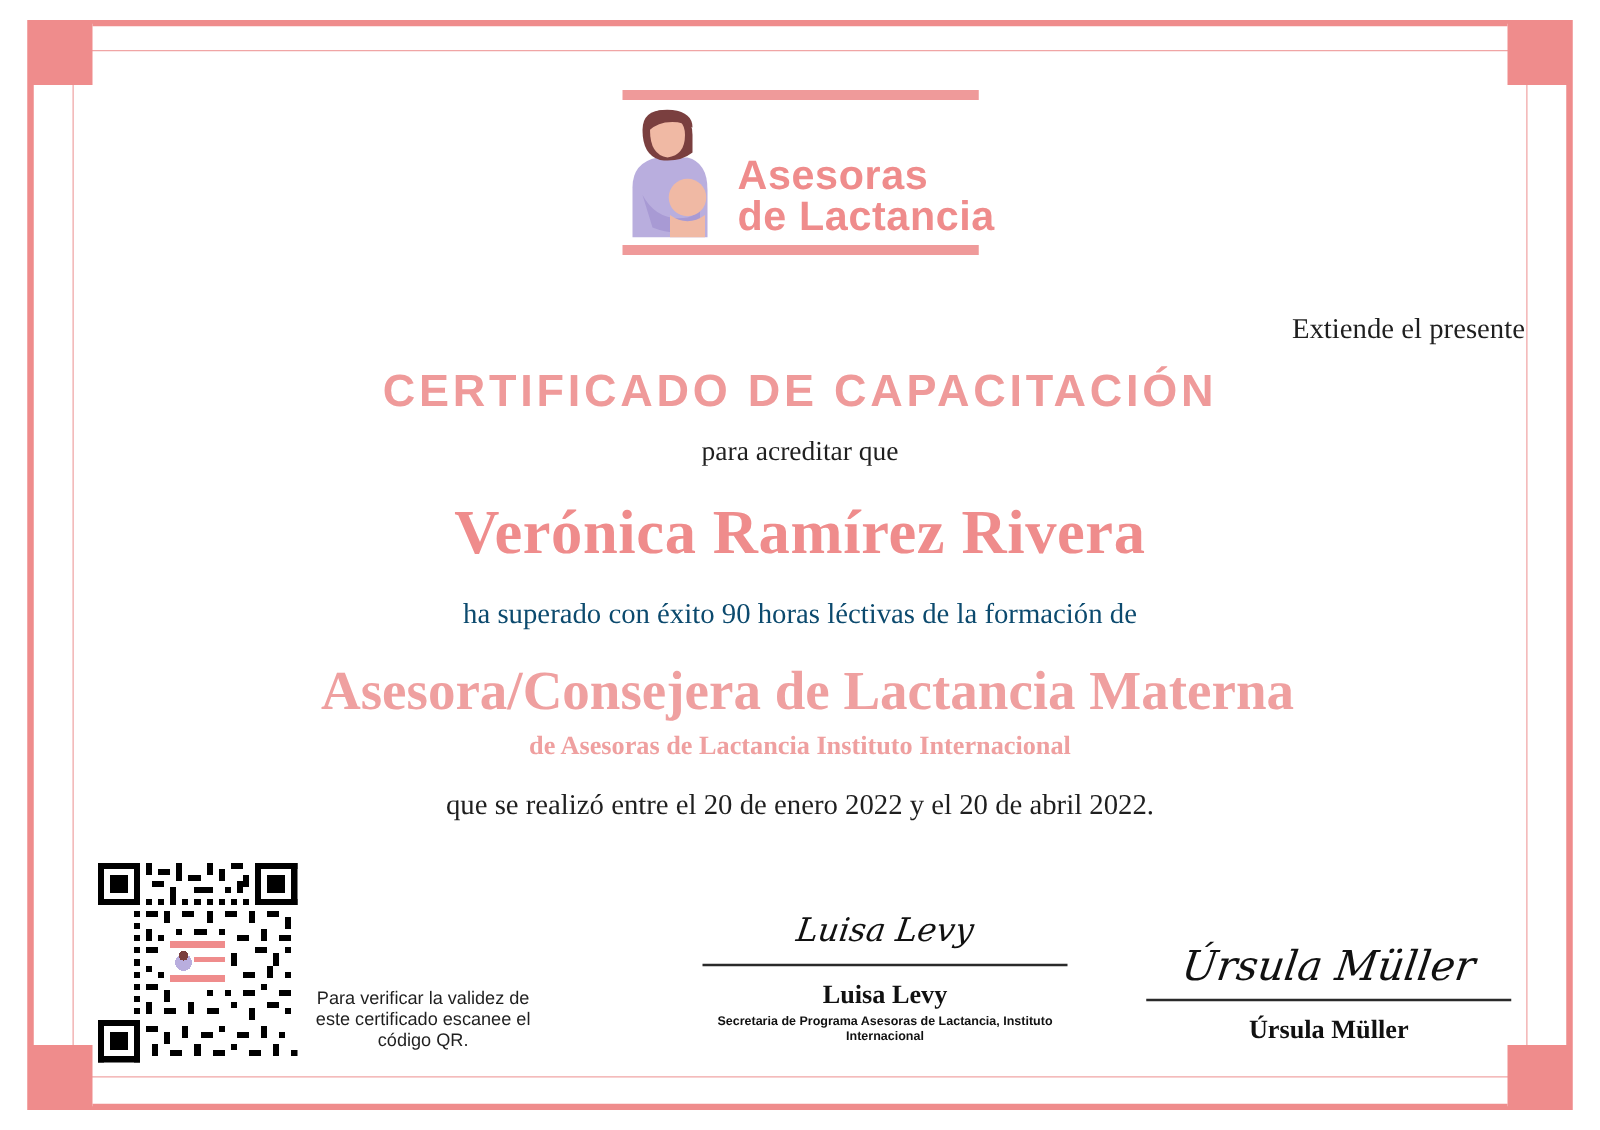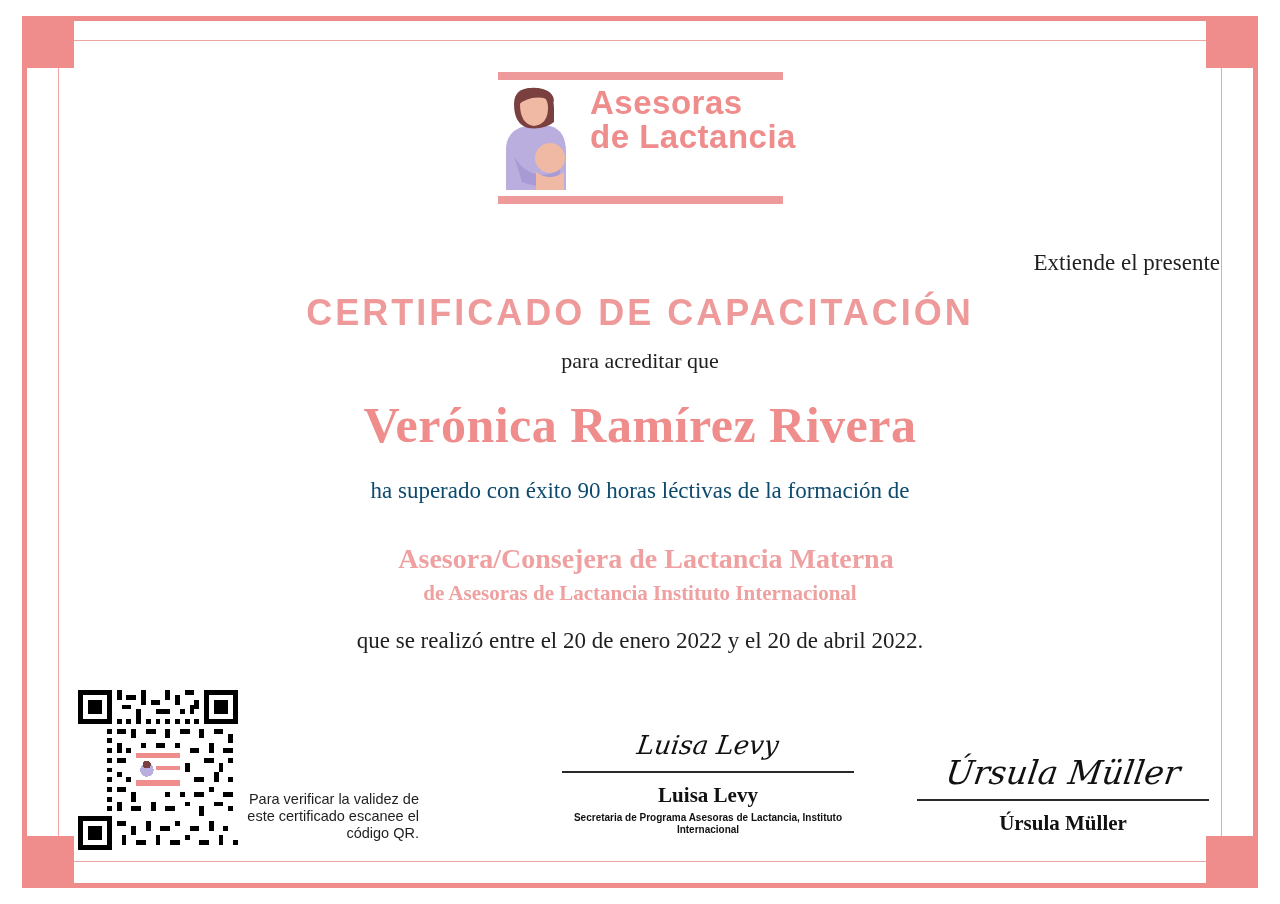--- a/index.html
+++ b/index.html
@@ -80,21 +80,21 @@
   }
   .logo-rule {
     height: 8px;
     background: #ef9a9a;
     width: 285px;
     margin: 0 auto;
   }
   .logo-rule.bottom { margin-top: 4px; }
   .logo-row {
     display: flex;
-    align-items: flex-start;
+    align-items: flex-end;
     justify-content: center;
     gap: 14px;
     padding: 6px 0 2px 0;
   }
   .logo-mark {
     width: 92px;
     height: 104px;
     position: relative;
     flex: none;
   }
@@ -144,24 +144,24 @@
     color: #ef8c8c;
     margin-top: 22px;
     letter-spacing: 0.5px;
   }
   .line-horas {
     font-size: 23px;
     color: #0c4a6e;
     margin-top: 24px;
   }
   .course {
-    font-size: 28px;
+    font-size: 44px;
     font-weight: bold;
     color: #efa0a0;
-    margin-top: 39px;
+    margin-top: 23px;
     padding-left: 12px;
   }
   .course-sub {
     font-size: 21px;
     font-weight: bold;
     color: #efa0a0;
     margin-top: 6px;
   }
   .line-fechas {
     font-size: 23px;
@@ -186,28 +186,28 @@
     text-align: left;
   }
   .qr-code {
     width: 160px;
     height: 160px;
     position: relative;
     background: #ffffff;
   }
   .qr-note {
     position: absolute;
-    left: 156px;
+    left: 168px;
     bottom: 8px;
     width: 185px;
     font-family: "Liberation Sans", sans-serif;
     font-size: 14.5px;
     line-height: 1.18;
     color: #1f1f1f;
-    text-align: right;
+    text-align: center;
   }
 
   .sig-group {
     position: absolute;
     bottom: 24px;
     width: 300px;
     text-align: center;
   }
   .sig-group.left  { left: 490px; }
   .sig-group.right { left: 845px; }

